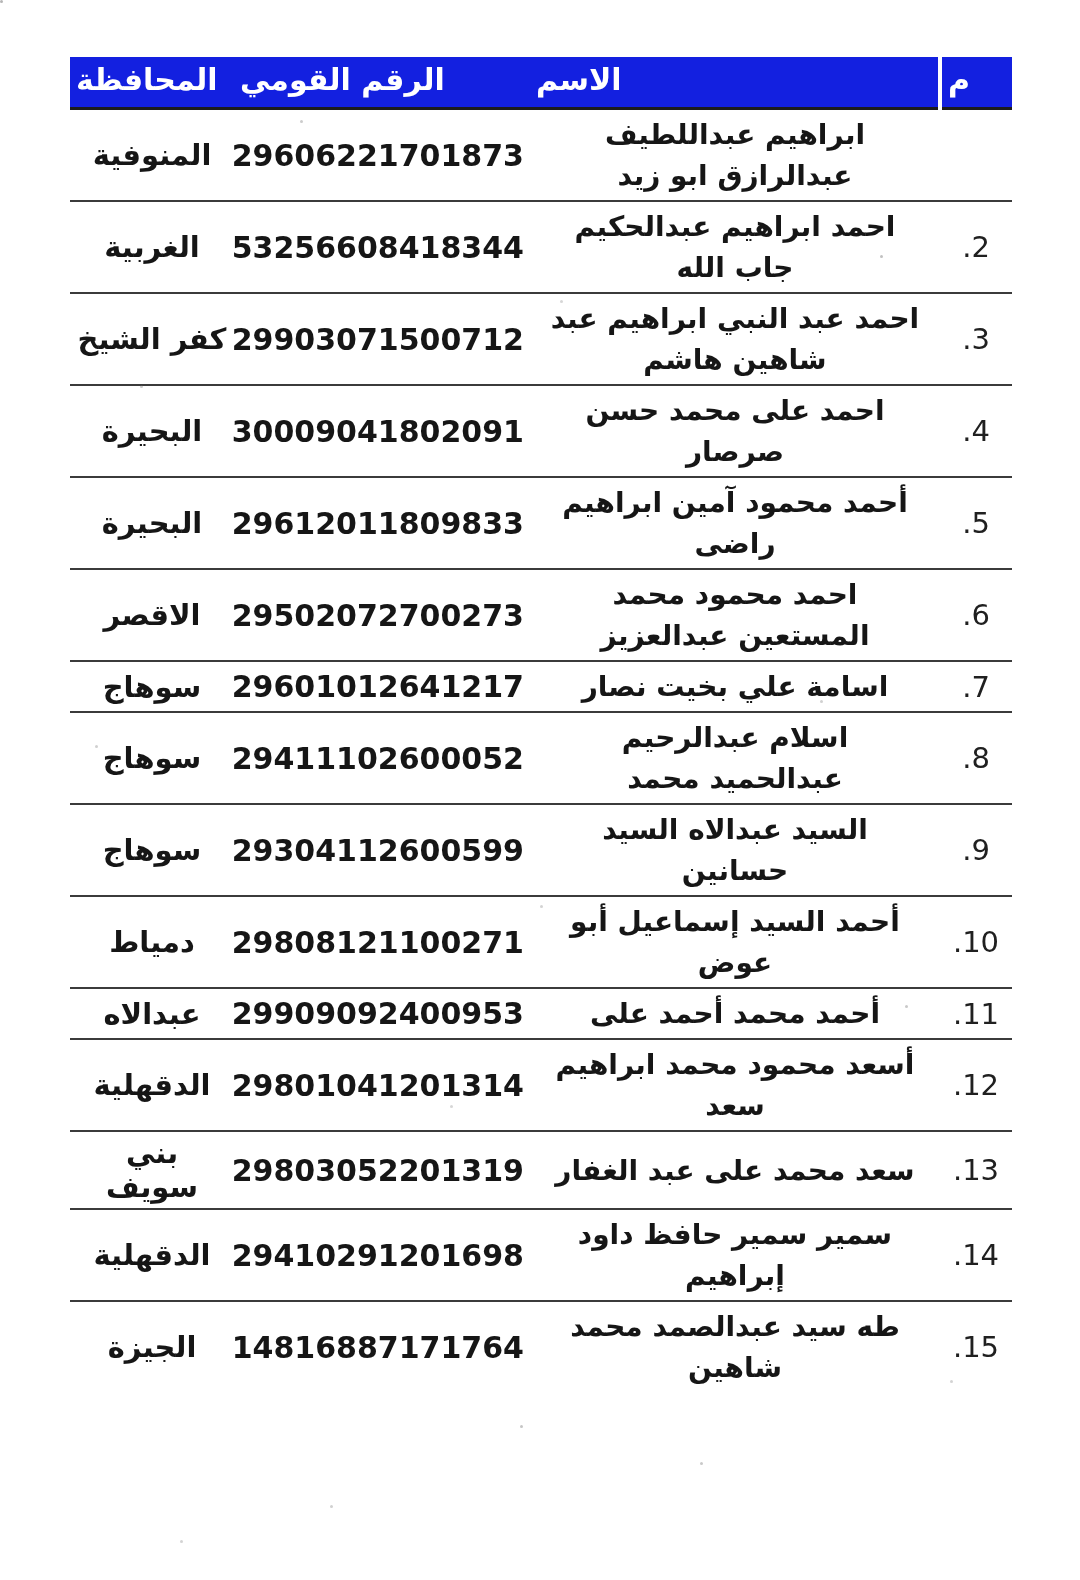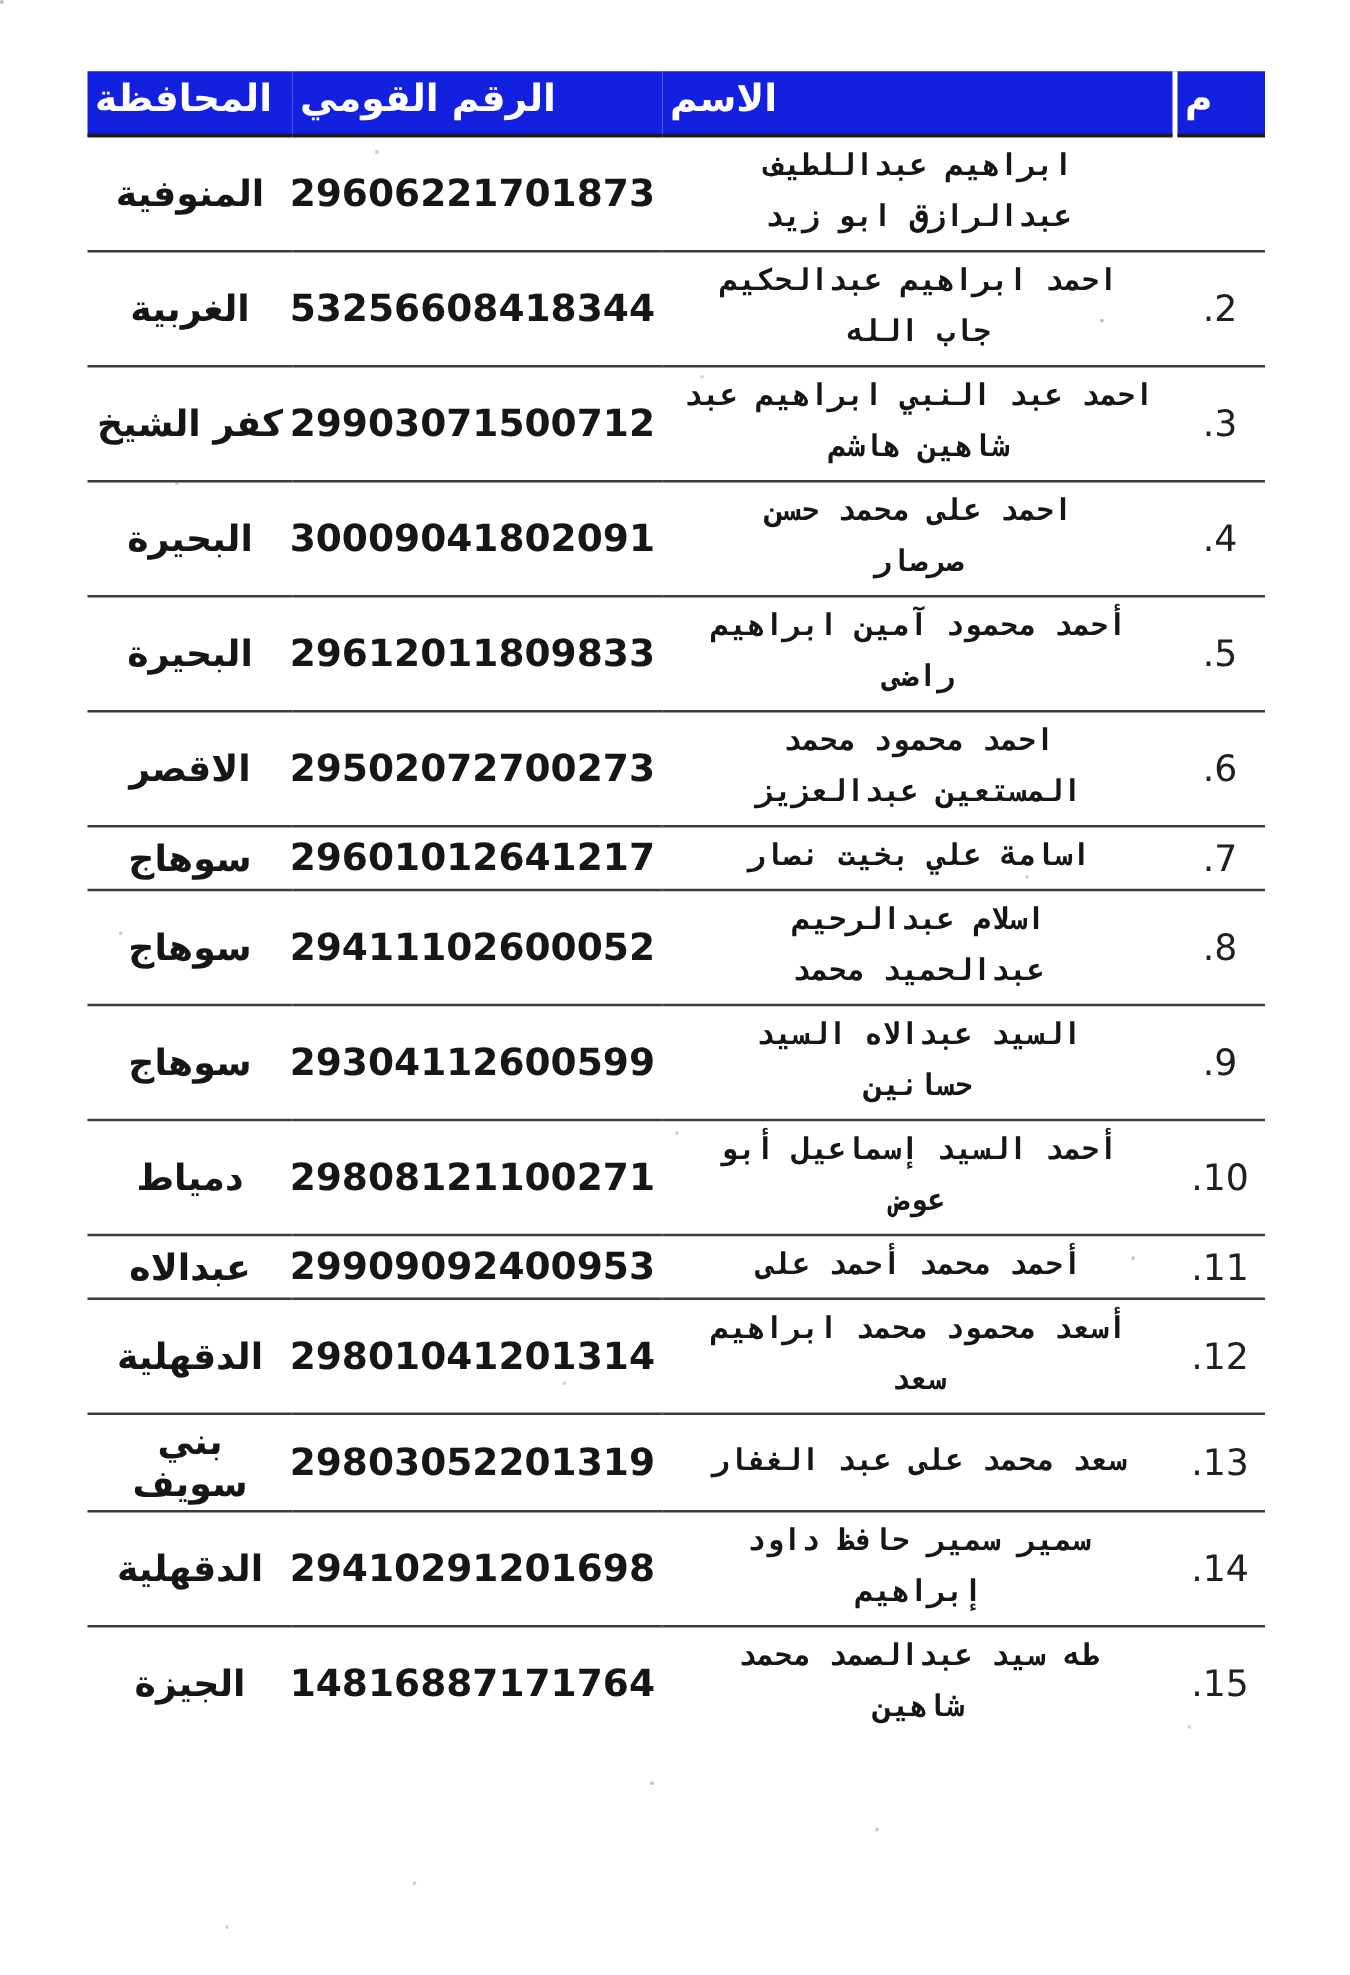--- a/index.html
+++ b/index.html
@@ -30,22 +30,22 @@
   }
   thead th.h-num{border-left:4px solid #ffffff;}
   tbody td{
     border-bottom:2px solid var(--row-border);
     vertical-align:middle;text-align:center;
     padding:4px 6px;
   }
   tbody tr:last-child td{border-bottom:none;}
   td.cell-num{font-size:29px;font-weight:400;color:#202020;}
   td.cell-name{
-    font-size:24px;font-weight:700;line-height:41px;
-    white-space:pre-line;padding:4px 10px;font-family:Liberation Mono, monospace;
+    font-size:28px;font-weight:700;line-height:41px;
+    white-space:pre-line;padding:4px 10px;
   }
   td.cell-id{
     font-size:30px;font-weight:700;letter-spacing:0px;
     font-family:"DejaVu Sans","Liberation Sans",sans-serif;
   }
   td.cell-gov{font-size:29px;font-weight:700;margin-top:32px;}
   
   .noise{
     position:absolute;top:0;left:0;width:3px;height:3px;border-radius:50%;
     background:rgba(90,90,90,.45);

